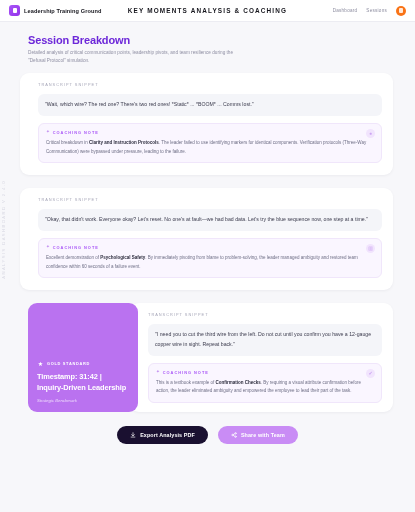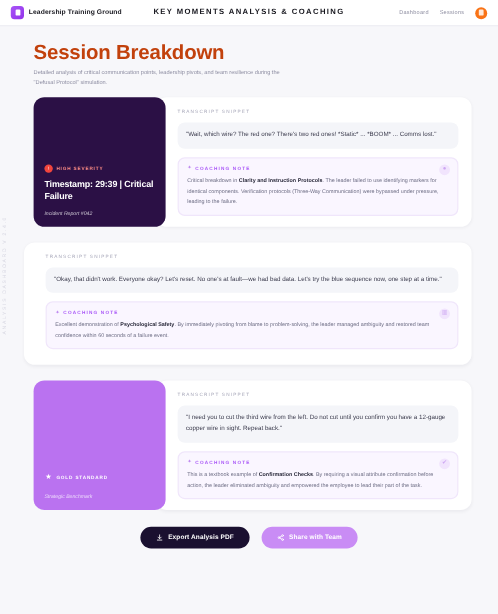--- a/index.html
+++ b/index.html
@@ -53,21 +53,21 @@
     background: #f97316;
     display: flex; align-items: center; justify-content: center;
   }
   .avatar i {
     width: 3.5px; height: 5px; background: #ffe9d9; border-radius: 1px;
   }
 
   
   .page-head { padding: 12px 0 8px 28px; }
   .page-title {
-    font-size: 17px; font-weight: bold; color: #c2410c;
+    font-size: 11px; font-weight: bold; color: #6d28d9;
     letter-spacing: -.15px;
   }
   .page-sub {
     margin-top: 3px;
     font-size: 4.7px; line-height: 1.75; color: #8f8fa3;
     max-width: 215px;
   }
 
   
   .rail {
@@ -213,28 +213,20 @@
 <div class="rail">ANALYSIS DASHBOARD V 2.4.0</div>
 
 <div class="page-head">
   <div class="page-title">Session Breakdown</div>
   <div class="page-sub">Detailed analysis of critical communication points, leadership pivots, and team resilience during the "Defusal Protocol" simulation.</div>
 </div>
 
 <div class="cards">
 
   <div class="moment v-critical">
-    <div class="moment-left">
-      <div class="sev-badge">
-        <span class="sev-dot">!</span>
-        <span class="sev-label">HIGH SEVERITY</span>
-      </div>
-      <div class="moment-title">Timestamp: 29:39 | Critical Failure</div>
-      <div class="moment-meta">Incident Report #042</div>
-    </div>
     <div class="moment-right">
       <div class="sec-label">TRANSCRIPT SNIPPET</div>
       <div class="quote-box">"Wait, which wire? The red one? There's two red ones! *Static* ... *BOOM* ... Comms lost."</div>
       <div class="note-box">
         <span class="note-watermark">●</span>
         <div class="note-head">
           <span class="note-icon">✦</span>
           <span class="sec-label">COACHING NOTE</span>
         </div>
         <div class="note-text"><span>Critical breakdown in </span><b>Clarity and Instruction Protocols</b><span>. The leader failed to use identifying markers for identical components. Verification protocols (Three-Way Communication) were bypassed under pressure, leading to the failure.</span></div>
@@ -256,20 +248,21 @@
       </div>
     </div>
   </div>
 
   <div class="moment v-gold">
     <div class="moment-left">
       <div class="sev-badge">
         <span class="sev-dot">★</span>
         <span class="sev-label">GOLD STANDARD</span>
       </div>
+      <div class="moment-title">Timestamp: 31:42 | Inquiry-Driven Leadership</div>
       <div class="moment-meta">Strategic Benchmark</div>
     </div>
     <div class="moment-right">
       <div class="sec-label">TRANSCRIPT SNIPPET</div>
       <div class="quote-box">"I need you to cut the third wire from the left. Do not cut until you confirm you have a 12-gauge copper wire in sight. Repeat back."</div>
       <div class="note-box">
         <span class="note-watermark">✔</span>
         <div class="note-head">
           <span class="note-icon">✦</span>
           <span class="sec-label">COACHING NOTE</span>

